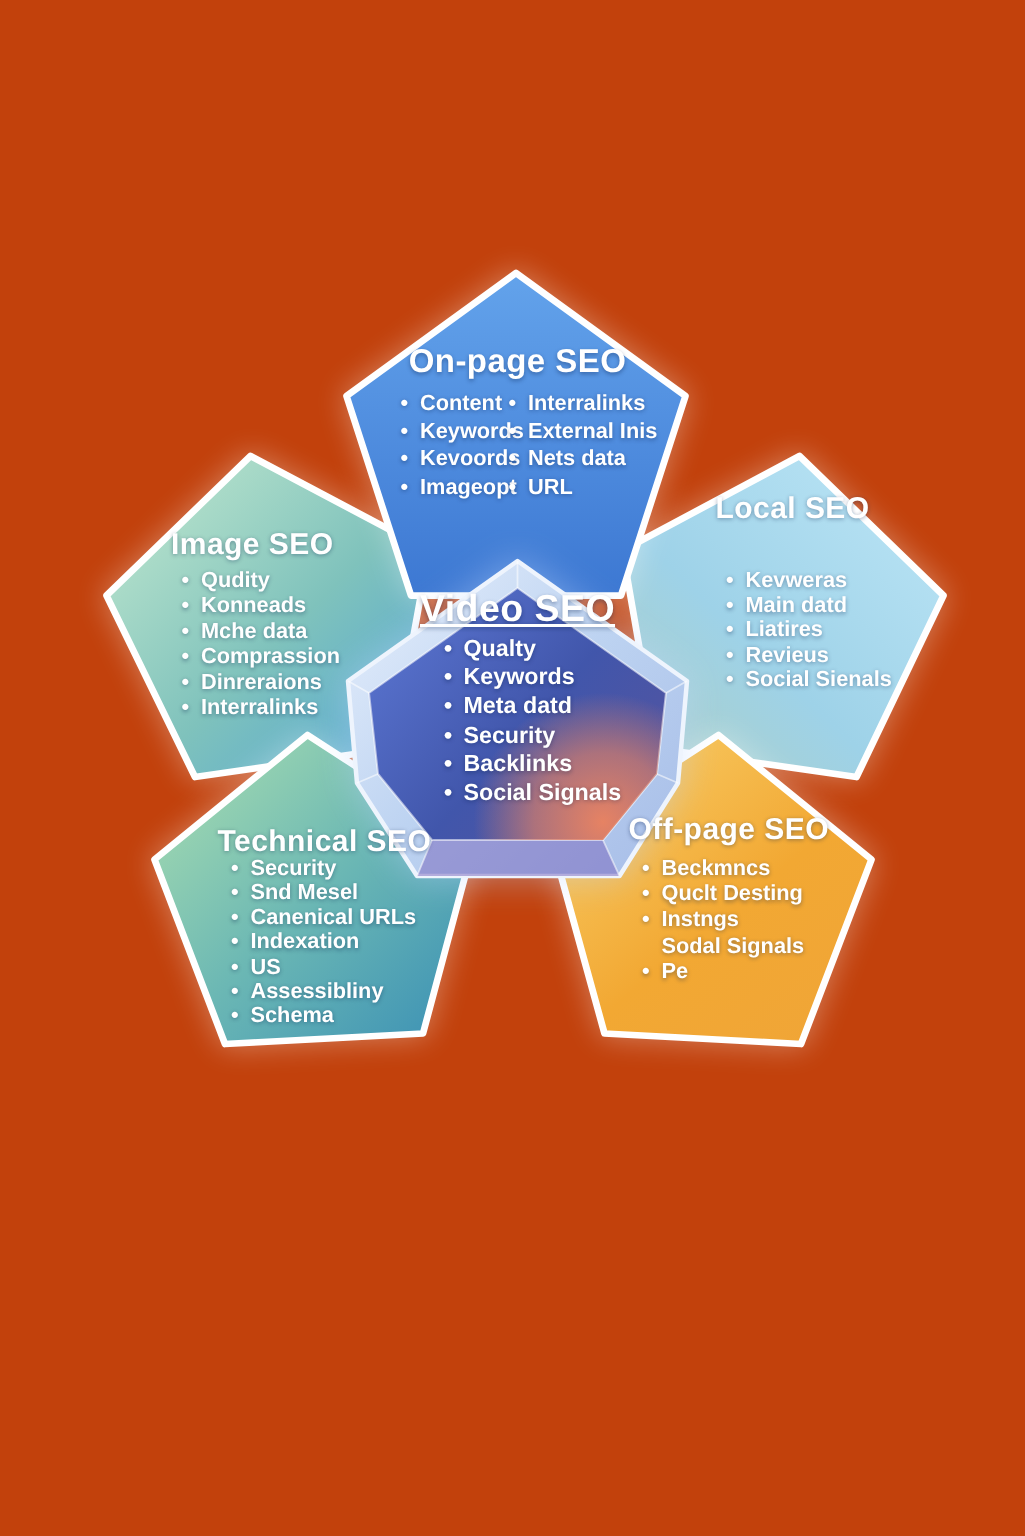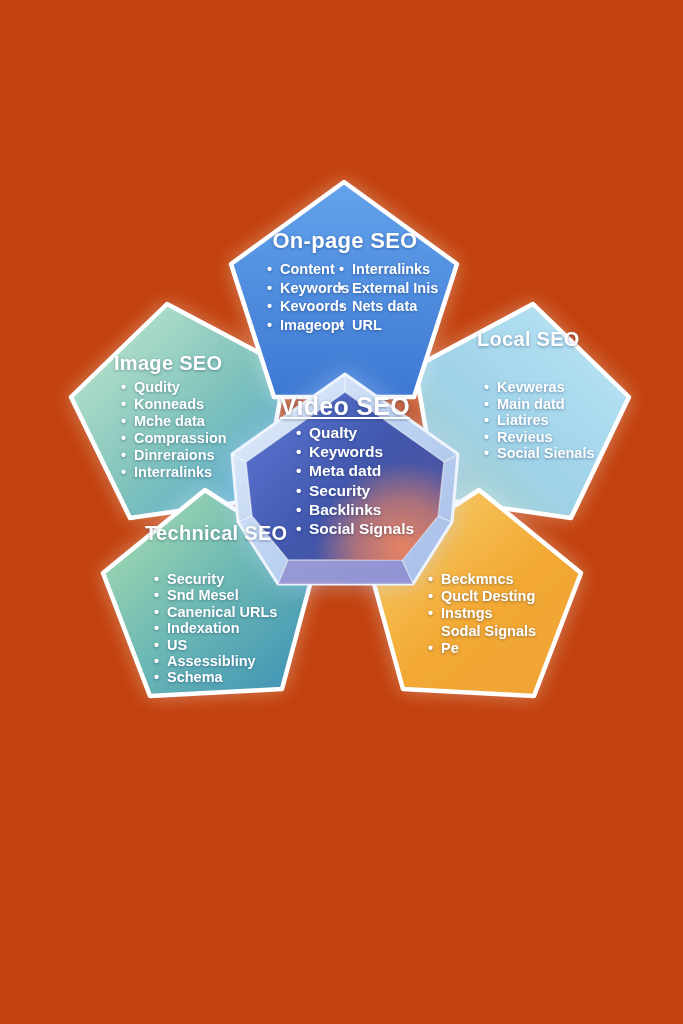--- a/index.html
+++ b/index.html
@@ -23,21 +23,21 @@
   #t-onpage{left:245px;top:228px;width:200px;font-size:22px;}
   #l-onpage1{left:267px;top:260px;font-size:14.5px;}
   #l-onpage1 li,#l-onpage2 li{line-height:18.6px;}
   #l-onpage2{left:339px;top:260px;font-size:14.5px;}
   #t-image{left:114px;top:352px;font-size:20px;}
   #l-image{left:121px;top:379px;font-size:14.5px;}
   #l-image li{line-height:17px;}
   #t-local{left:477px;top:328px;font-size:20px;}
   #l-local{left:484px;top:379px;font-size:14.5px;}
   #l-local li{line-height:16.5px;}
-  #t-technical{left:145px;top:522px;font-size:20px;}
+  #t-technical{left:145px;top:550px;font-size:20px;}
   #l-technical{left:154px;top:571px;font-size:14.5px;}
   #l-technical li{line-height:16.4px;}
   #t-offpage{left:419px;top:542px;font-size:20px;}
   #l-offpage{left:428px;top:571px;font-size:14.5px;}
   #l-offpage li{line-height:17.2px;}
   #t-video{left:263px;top:392px;width:164px;font-size:25px;text-decoration:underline;}
   #l-video{left:296px;top:423px;font-size:15.5px;}
   #l-video li{line-height:19.2px;}
 </style>
 </head>
@@ -228,20 +228,21 @@
       <li>
         <span class="dot">•</span>
         <span class="txt">Assessibliny</span>
       </li>
       <li>
         <span class="dot">•</span>
         <span class="txt">Schema</span>
       </li>
     </ul>
 
+  <div class="panel ttl" id="t-offpage">Off-page SEO</div>
   <ul class="panel blist" id="l-offpage">
       <li>
         <span class="dot">•</span>
         <span class="txt">Beckmncs</span>
       </li>
       <li>
         <span class="dot">•</span>
         <span class="txt">Quclt Desting</span>
       </li>
       <li>

